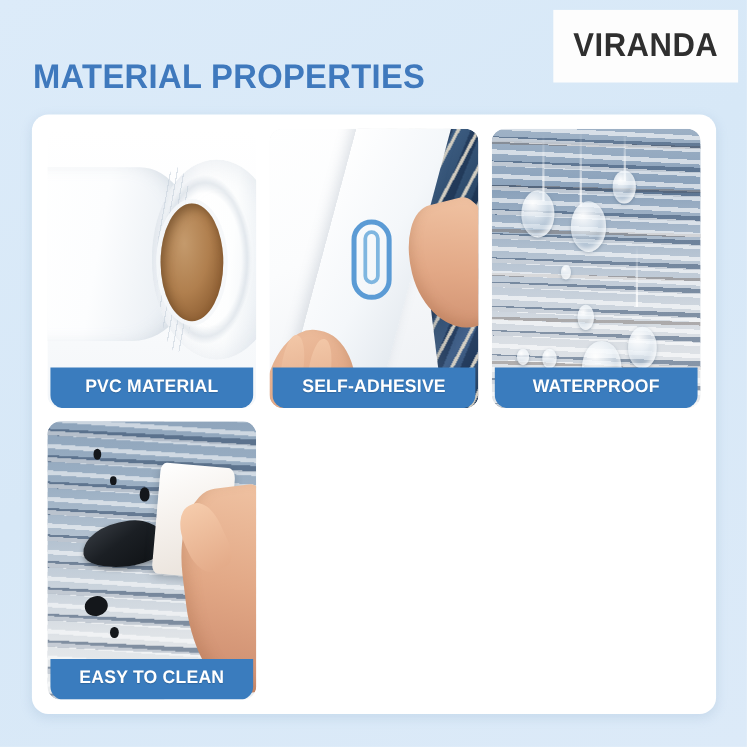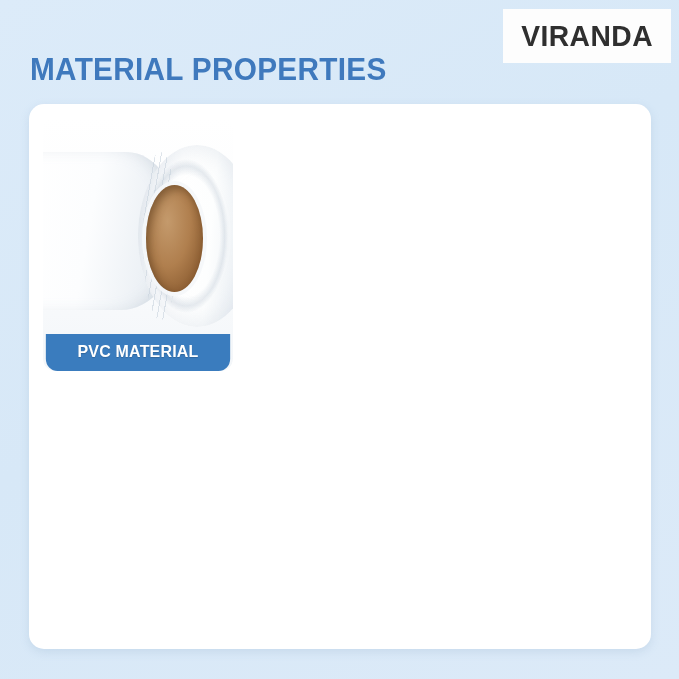--- a/index.html
+++ b/index.html
@@ -15,21 +15,21 @@
     background: linear-gradient(150deg, #dcebf9 0%, #d7e8f7 45%, #dceaf8 100%);
     position: relative;
   }
 
   
   .brand-box {
     position: absolute;
     top: 9px;
     left: 503px;
     width: 168px;
-    height: 54px;
+    height: 66px;
     background: #fdfdfd;
     display: flex;
     align-items: center;
     justify-content: center;
   }
   .brand-text {
     font-family: "Liberation Sans", sans-serif;
     font-weight: bold;
     font-size: 30px;
     letter-spacing: 0.5px;
@@ -345,18 +345,68 @@
         <div class="pvc-sheet"></div>
         <div class="pvc-roll">
             <div class="pvc-rings"></div>
           </div>
         <div class="pvc-core"></div>
       </div>
       <div class="label">PVC MATERIAL</div>
     </div>
 
 
-
-
+    <div class="cell">
+      <div class="photo">
+        <div class="adh-bg"></div>
+        <div class="adh-marble"></div>
+        <div class="adh-backing"></div>
+        <div class="adh-fold"></div>
+        <div class="adh-clip">
+          <svg viewBox="0 0 40 70" aria-hidden="true">
+            <rect x="6" y="5" width="28" height="60" rx="14" fill="none" stroke="#5b9bd5" stroke-width="4"></rect>
+            <rect x="15" y="13" width="10" height="40" rx="5" fill="none" stroke="#7fb6e0" stroke-width="3"></rect>
+          </svg>
+        </div>
+        <div class="adh-hand-l"></div>
+        <div class="adh-hand-r"></div>
+      </div>
+      <div class="label">SELF-ADHESIVE</div>
+    </div>
+
+    <div class="cell">
+      <div class="photo">
+        <div class="wp-bg"></div>
+        <div class="streak" style="left:24%;top:2%;height:24%;"></div>
+        <div class="streak" style="left:42%;top:0%;height:28%;"></div>
+        <div class="streak" style="left:63%;top:1%;height:18%;"></div>
+        <div class="streak" style="left:69%;top:42%;height:22%;"></div>
+        <div class="drop" style="left:14%;top:22%;width:16%;height:17%;"></div>
+        <div class="drop" style="left:38%;top:26%;width:17%;height:18%;"></div>
+        <div class="drop" style="left:58%;top:15%;width:11%;height:12%;"></div>
+        <div class="drop" style="left:41%;top:63%;width:8%;height:9%;"></div>
+        <div class="drop" style="left:43%;top:76%;width:19%;height:20%;"></div>
+        <div class="drop" style="left:65%;top:71%;width:14%;height:15%;"></div>
+        <div class="drop" style="left:12%;top:79%;width:6%;height:6%;"></div>
+        <div class="drop" style="left:24%;top:79%;width:7%;height:7%;"></div>
+        <div class="drop" style="left:33%;top:49%;width:5%;height:5%;"></div>
+      </div>
+      <div class="label">WATERPROOF</div>
+    </div>
+
+    <div class="cell">
+      <div class="photo">
+        <div class="ec-bg"></div>
+        <div class="stain" style="left:22%;top:10%;width:4%;height:4%;"></div>
+        <div class="stain" style="left:30%;top:20%;width:3%;height:3%;"></div>
+        <div class="stain" style="left:44%;top:24%;width:5%;height:5%;"></div>
+        <div class="stain-big"></div>
+        <div class="stain" style="left:18%;top:63%;width:11%;height:7%;border-radius:50%;transform:rotate(-12deg);"></div>
+        <div class="stain" style="left:30%;top:74%;width:4%;height:4%;"></div>
+        <div class="ec-cloth"></div>
+        <div class="ec-hand"></div>
+      </div>
+      <div class="label">EASY TO CLEAN</div>
+    </div>
 
 
   </div>
 </div>
 
 </body></html>

